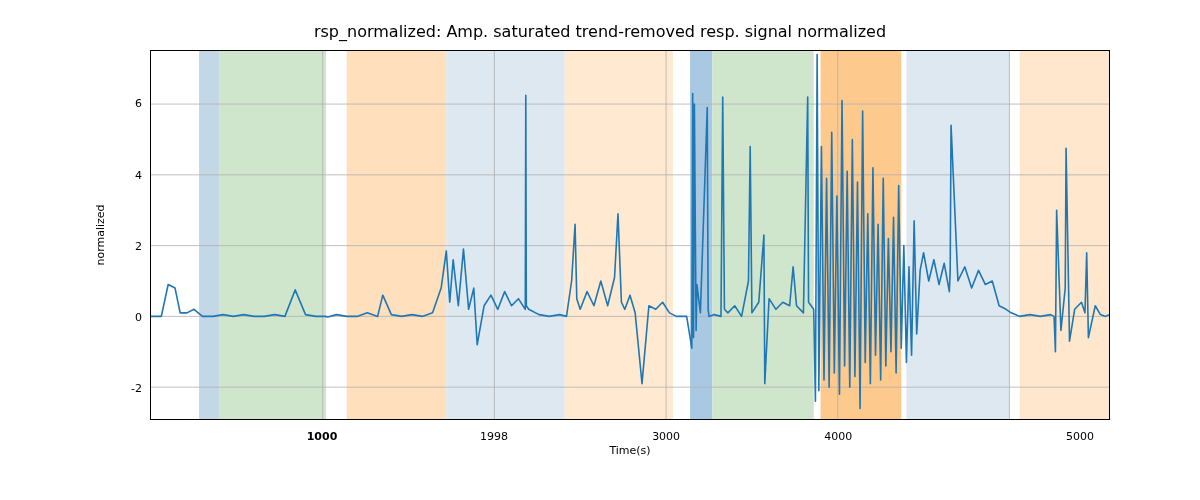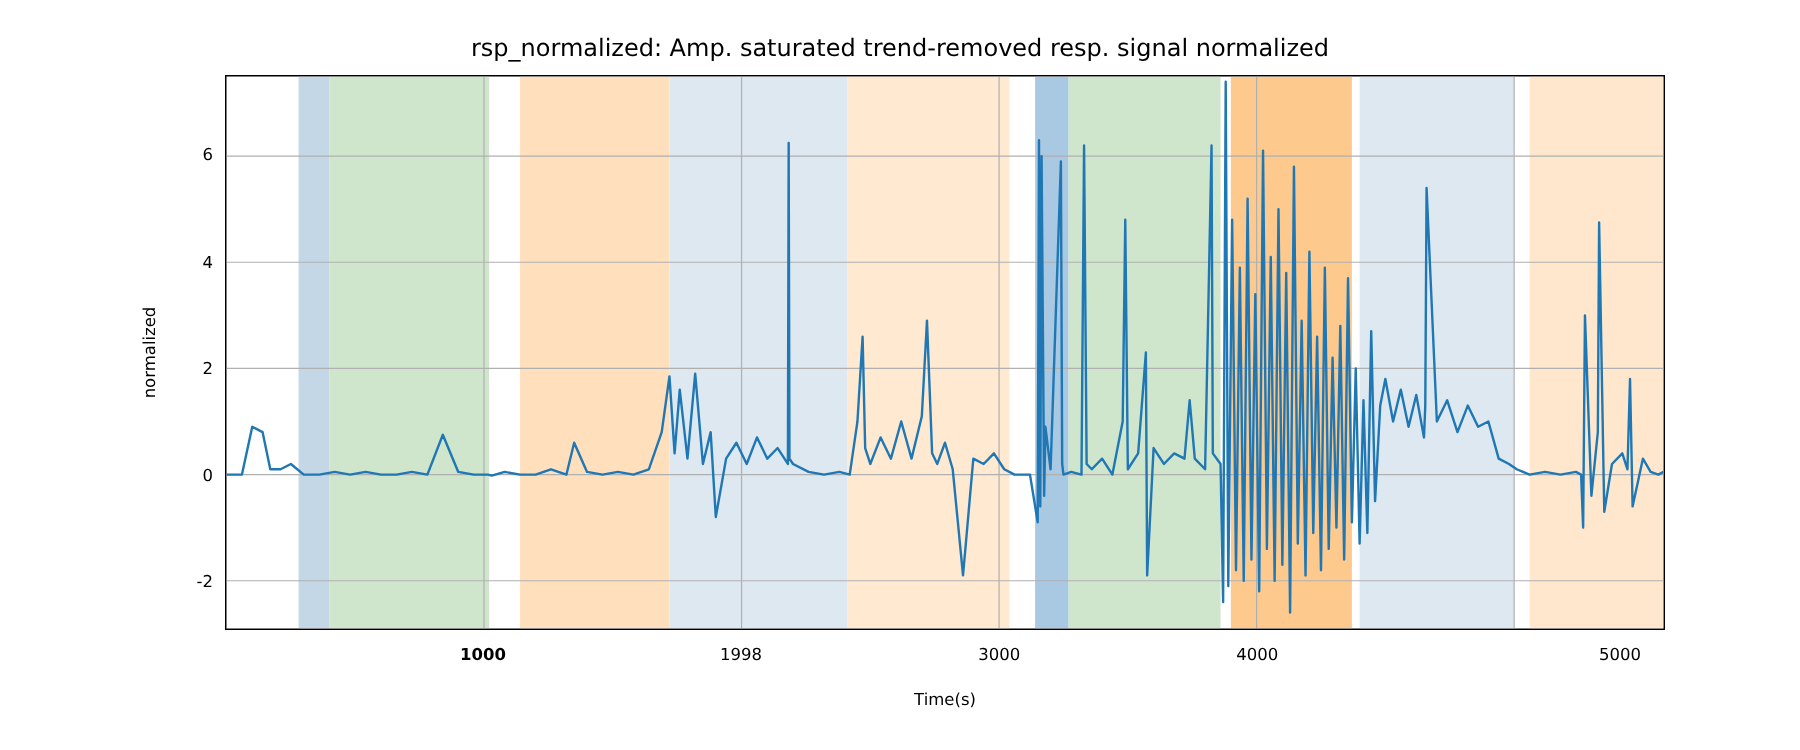--- a/index.html
+++ b/index.html
@@ -45,21 +45,21 @@
   .ylabel {
     position: absolute;
     left: 100px;
     top: 235px;
     transform: translate(-50%,-50%) rotate(-90deg);
     font-size: 11px;
   }
   .xlabel {
     position: absolute;
     left: 630px;
-    top: 460px;
+    top: 444px;
     transform: translateX(-50%);
     font-size: 11px;
   }
   .tick-label {
     position: absolute;
     font-size: 11px;
     color: #000;
   }
   .tick-label.x { top: 430px; transform: translateX(-50%); }
   .tick-label.y { text-align: right; width: 30px; transform: translateY(-50%); }

